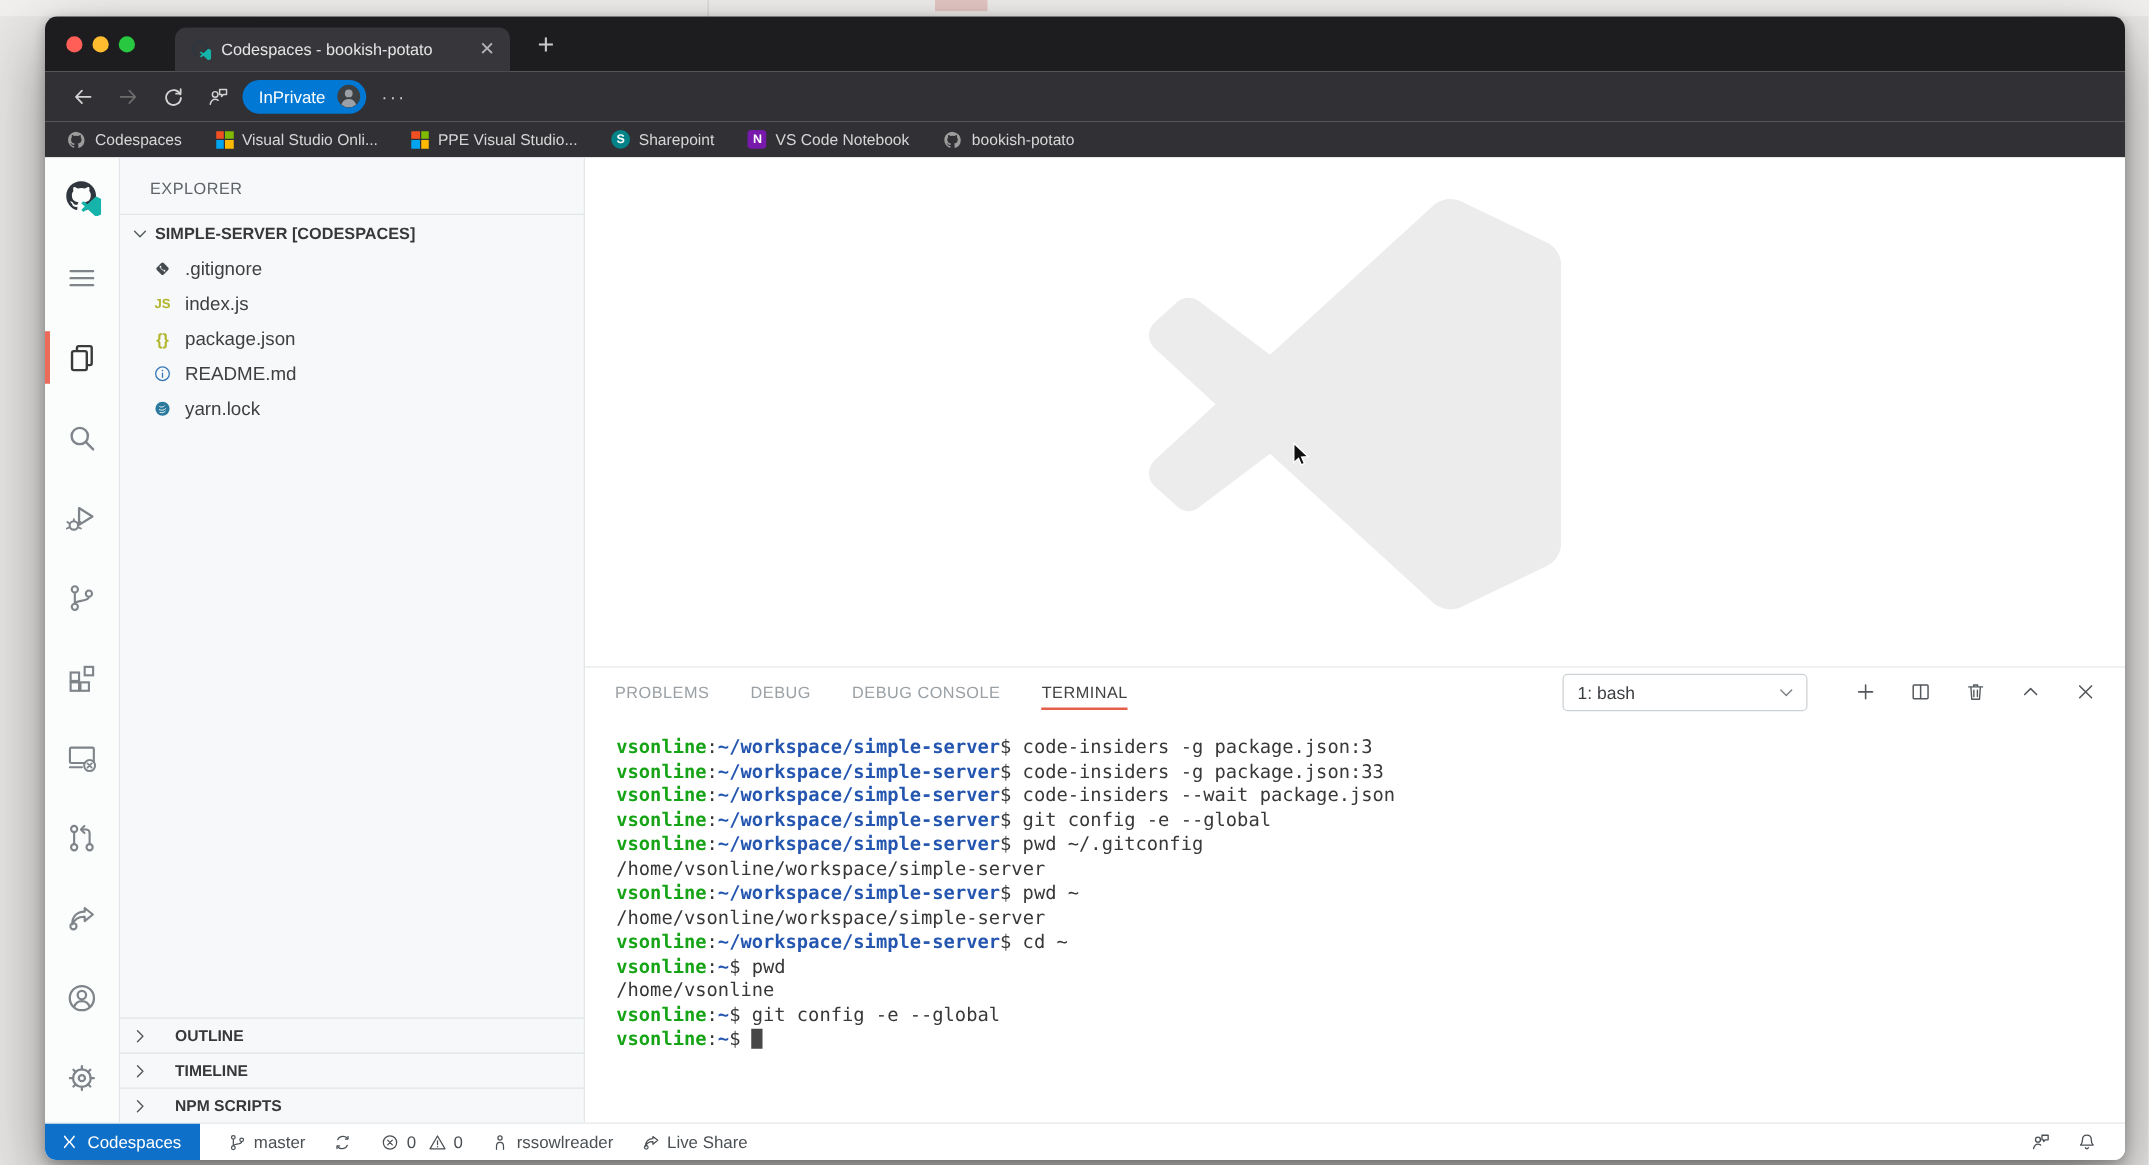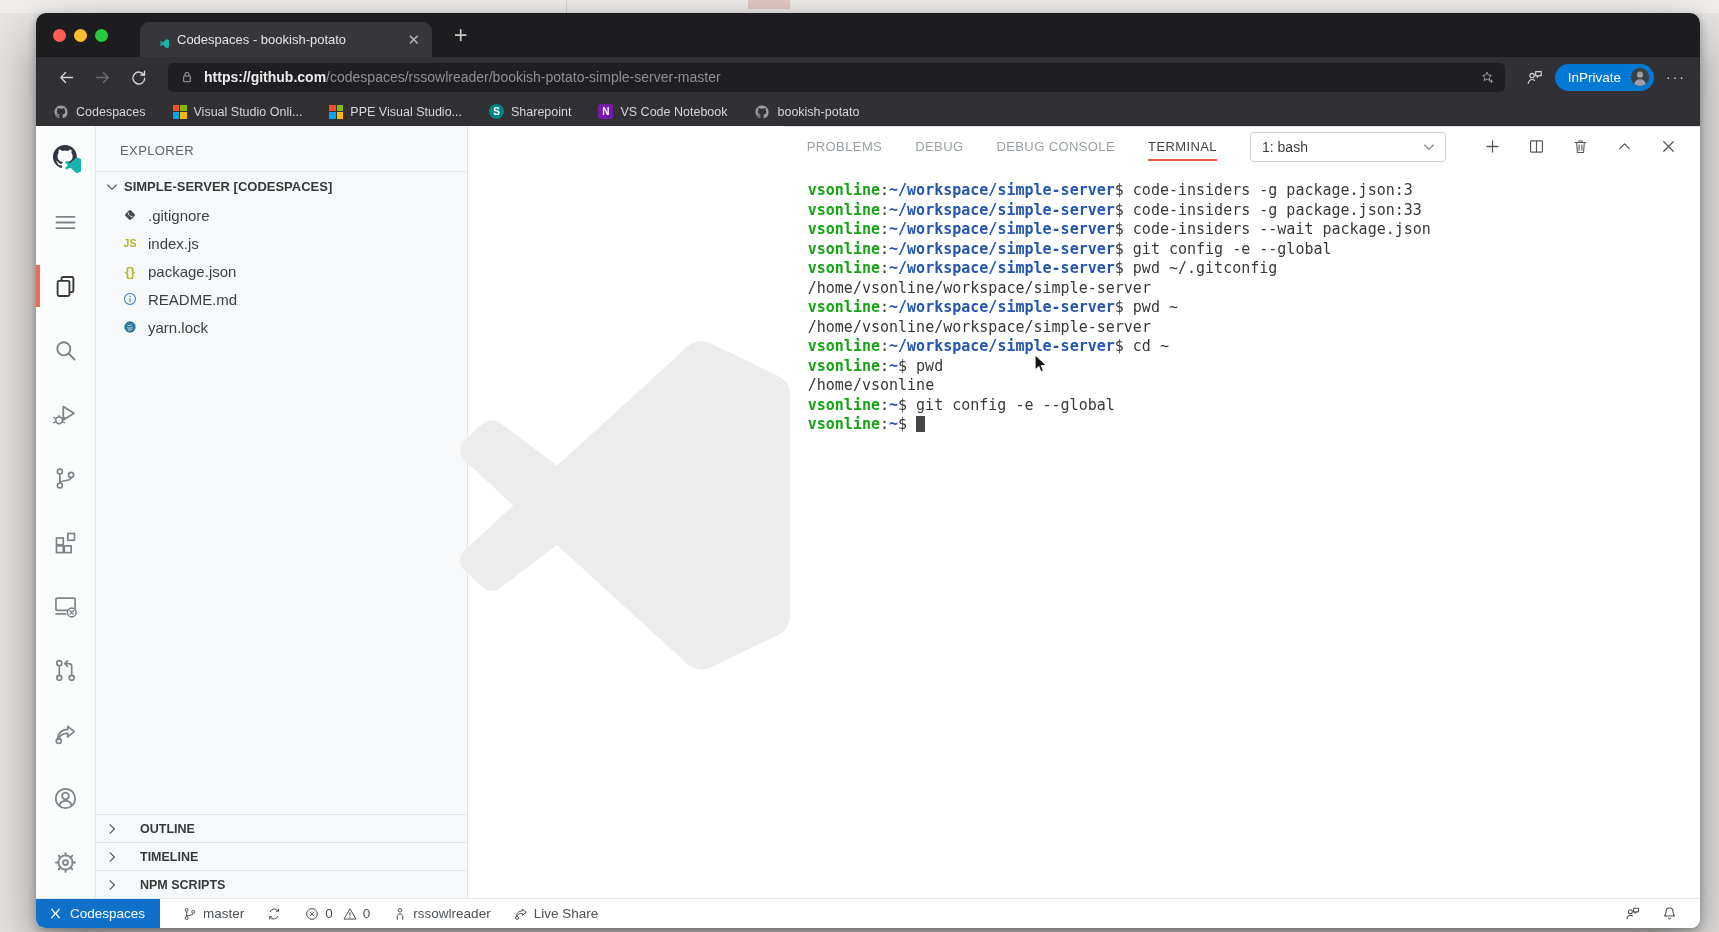--- a/index.html
+++ b/index.html
@@ -12,21 +12,21 @@
 
   .window { position:absolute; left:36px; top:13px; width:1664px; height:915px;
     border-radius:10px 10px 9px 9px; overflow:hidden; background:#fff;
     box-shadow:0 22px 55px rgba(0,0,0,.42), 0 3px 10px rgba(0,0,0,.28);
     display:flex; flex-direction:column; }
 
   
   .titlebar { height:44px; background:#1d1d20; display:flex; align-items:center; flex:0 0 auto; }
   .lights { display:flex; gap:8px; margin-left:17px; }
   .light { width:13px; height:13px; border-radius:50%; }
-  .tab { margin-left:32px; align-self:flex-end; height:35px; width:292px; background:#37373b;
+  .tab { margin-left:32px; align-self:flex-end; height:35px; width:268px; background:#37373b;
     border-radius:9px 9px 0 0; display:flex; align-items:center; padding:0 10px 0 12px; gap:8px; }
   .tab-fav { width:17px; height:17px; flex:0 0 auto; }
   .tab-title { font-size:13px; color:#e5e5e5; white-space:nowrap; overflow:hidden; flex:1; }
   .tab-close { color:#b5b5b5; font-size:15px; line-height:1; padding:0 2px; }
   .newtab { color:#c9c9c9; font-size:23px; font-weight:300; margin-left:22px; line-height:1; }
 
   
   .toolbar { height:40px; background:#303035; display:flex; align-items:center; padding:0 14px; gap:4px; }
   .nav-btn { width:32px; height:30px; display:flex; align-items:center; justify-content:center; color:#d3d3d3; }
   .nav-btn.disabled { color:#6c6c6c; }
@@ -73,21 +73,21 @@
   .section-row.bordered { border-top:1px solid #e2e6e9; }
   .file-list { flex:0 0 auto; }
   .file-row { height:28px; display:flex; align-items:center; gap:9px; padding-left:25px; font-size:15px; }
   .ficon { width:18px; display:flex; align-items:center; justify-content:center; flex:0 0 auto; }
   .ficon svg { width:16px; height:16px; }
   .ficon .txt-badge { font-weight:700; font-family:"Liberation Sans",sans-serif; }
   .side-spacer { flex:1; }
   .bottom-row { height:28px; border-top:1px solid #e0e4e7; display:flex; align-items:center; gap:20px;
     padding-left:8px; font-weight:700; font-size:12.5px; color:#36383a; flex:0 0 auto; }
 
-  .main { flex:1; display:flex; flex-direction:row; min-width:0; }
+  .main { flex:1; display:flex; flex-direction:column; min-width:0; }
   .editor { flex:1; position:relative; background:#fff; }
   .watermark { position:absolute; left:50%; top:50%; transform:translate(-50%,-52%); width:330px; height:330px;
     color:#ececec; }
 
   .panel { height:365px; border-top:1px solid #e3e6e8; display:flex; flex-direction:column; flex:0 0 auto; }
   .panel-header { height:39px; display:flex; align-items:stretch; padding:0 22px 0 24px; flex:0 0 auto; }
   .ptab { margin-right:33px; font-size:13px; letter-spacing:.4px; color:#9aa0a4; display:flex; align-items:center;
     position:relative; }
   .ptab.active { color:#424242; }
   .ptab.active::after { content:''; position:absolute; left:0; right:0; bottom:5px; height:2px;
@@ -317,29 +317,20 @@
     <span class="nav-btn disabled">
         <svg>
           <use href="#sym-arrow-right"></use>
         </svg>
       </span>
     <span class="nav-btn">
         <svg>
           <use href="#sym-reload"></use>
         </svg>
       </span>
-    <div class="urlbar">
-      <svg>
-          <use href="#sym-lock"></use>
-        </svg>
-      <span class="url-text"><span class="url-host">https://github.com</span><span class="url-path">/codespaces/rssowlreader/bookish-potato-simple-server-master</span></span>
-      <svg class="url-star">
-          <use href="#sym-star"></use>
-        </svg>
-    </div>
     <span class="nav-btn">
         <svg>
           <use href="#sym-feedback"></use>
         </svg>
       </span>
     <div class="inprivate">
       <span>InPrivate</span>
       <svg class="avatar">
           <use href="#sym-avatar"></use>
         </svg>

